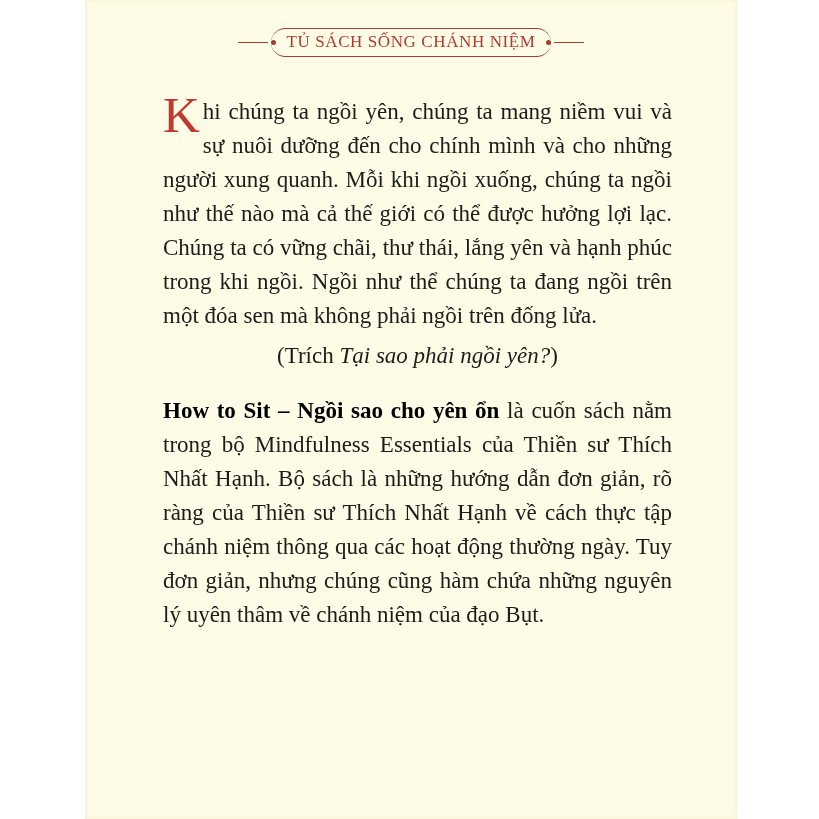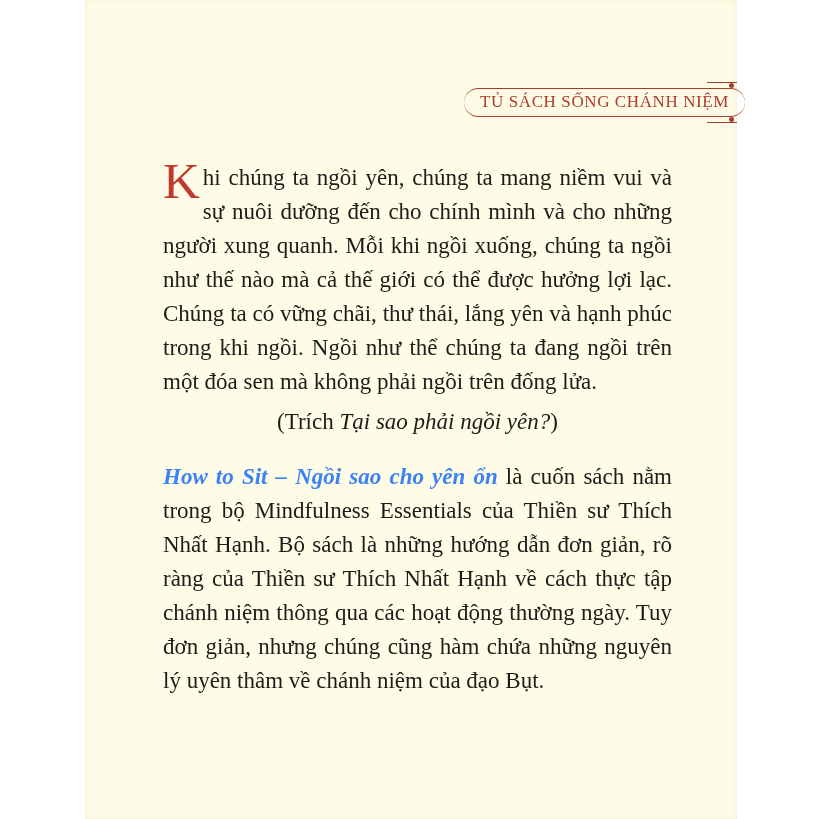--- a/index.html
+++ b/index.html
@@ -13,25 +13,24 @@
   .canvas { position: absolute; inset: 0; }
   .sheet {
     position: absolute;
     left: 85px; top: 0;
     width: 652px; height: 819px;
     background: #fefbe6;
     box-shadow: 0 0 4px rgba(240,235,200,0.8) inset;
   }
   
   .series-badge {
-    margin-top: 82px;
+    margin-top: 28px;
     display: flex;
-    align-items: flex-end;
+    align-items: center;
     justify-content: center;
-    flex-direction: column;
   }
   .badge-rule {
     width: 30px; height: 0;
     border-top: 1.5px solid #a43c30;
   }
   .badge-dot {
     width: 5px; height: 5px;
     border-radius: 50%;
     background: #a43c30;
     margin: 0 3px;
@@ -75,23 +74,22 @@
   .attribution em { font-style: italic; }
   
   .desc {
     margin: 21px 65px 0 78px;
     font-size: 23px;
     line-height: 34px;
     color: #1e1c19;
     text-align: justify;
   }
   .desc .lead {
-    color: #3b82f6;
+    color: #000000;
     font-weight: bold;
-    font-style: italic;
   }
 </style>
 </head>
 <body>
 
 <div class="canvas">
   <div class="sheet">
 
     <div class="series-badge">
       <span class="badge-rule"></span>

